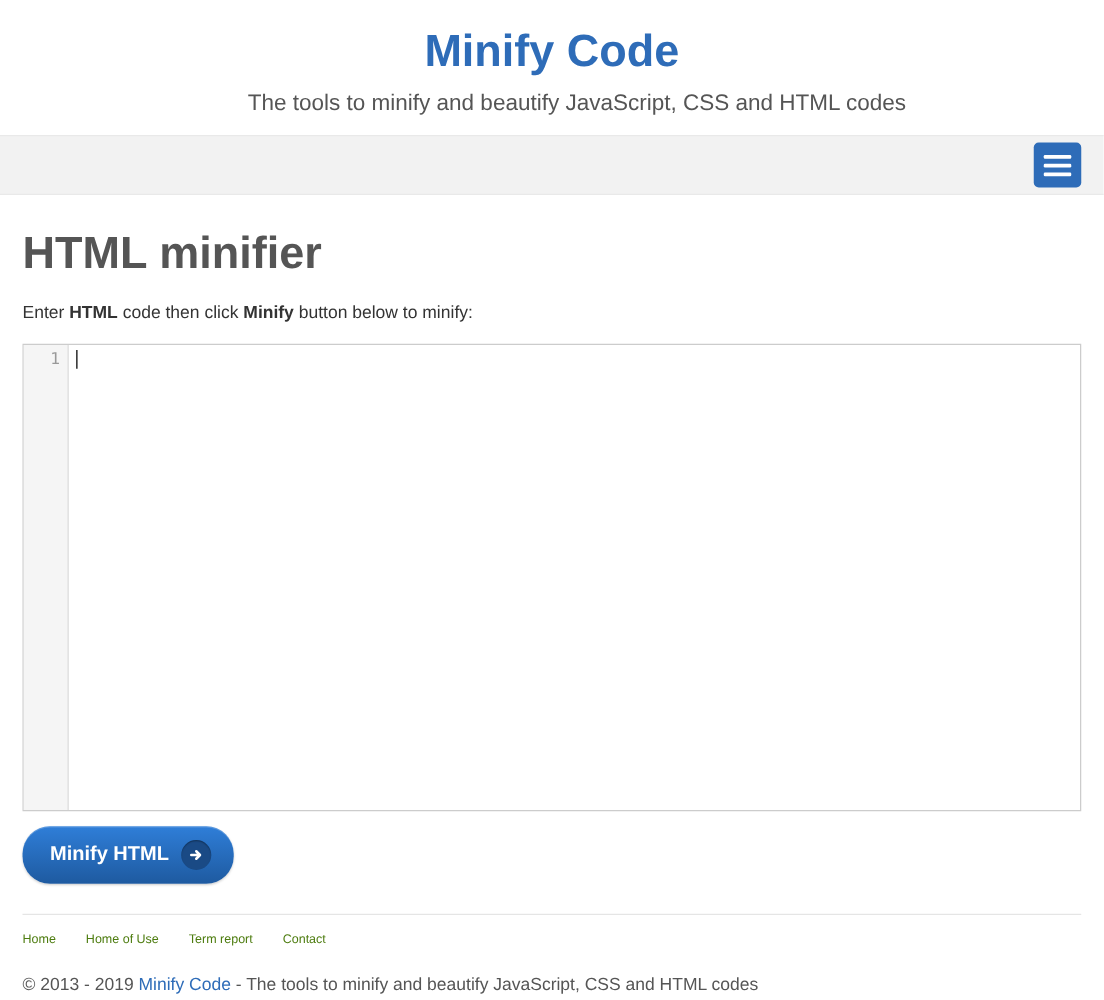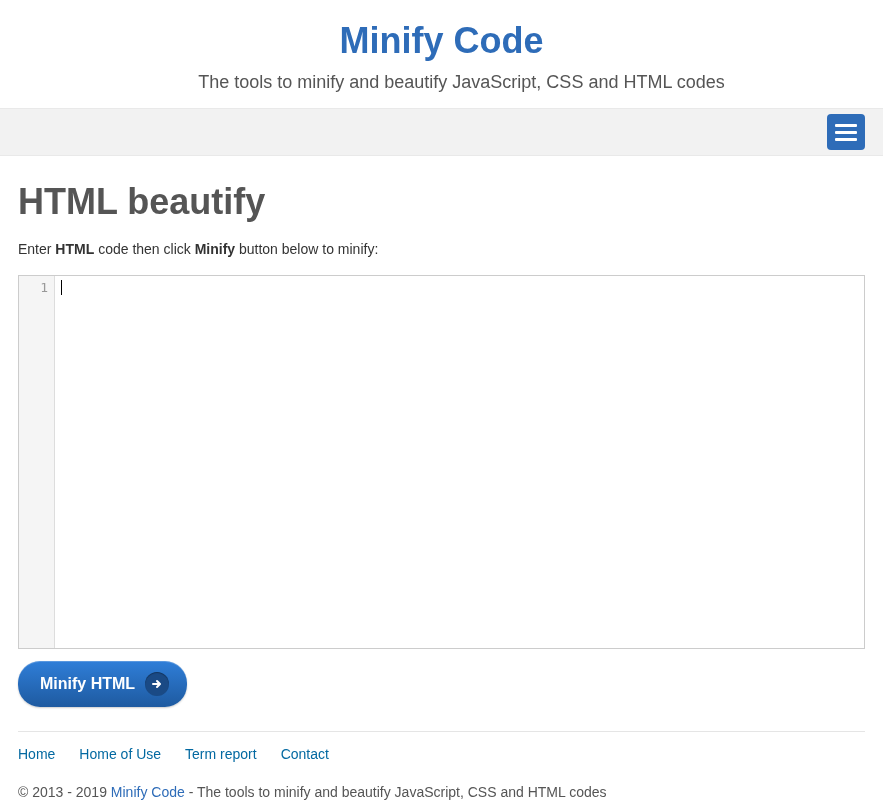--- a/index.html
+++ b/index.html
@@ -146,23 +146,23 @@
       border-top: 1px solid #e5e5e5;
       margin: 0 18px;
       padding: 14px 0 20px;
     }
     .footer-links {
       display: flex;
       gap: 24px;
       margin-bottom: 22px;
     }
     .footer-links a {
-      color: #0369a1;
+      color: #4d7c0f;
       text-decoration: none;
-      font-size: 14px;
+      font-size: 10px;
     }
     .copyright {
       font-size: 14px;
       color: #555;
     }
     .copyright a {
       color: #2e6cb8;
       text-decoration: none;
     }
   </style>
@@ -176,21 +176,21 @@
 
 <div class="navbar">
   <div class="menu-toggle">
     <span></span>
     <span></span>
     <span></span>
   </div>
 </div>
 
 <div class="content">
-  <h2 class="page-title">HTML beautify</h2>
+  <h2 class="page-title">HTML minifier</h2>
   <p class="instruction">
     <span>Enter </span><b>HTML</b><span> code then click </span><b>Minify</b><span> button below to minify:</span>
   </p>
   <div class="editor">
     <div class="gutter">
       <div>1</div>
     </div>
     <div class="code-area">
       <span class="cursor-blink"></span>
     </div>

